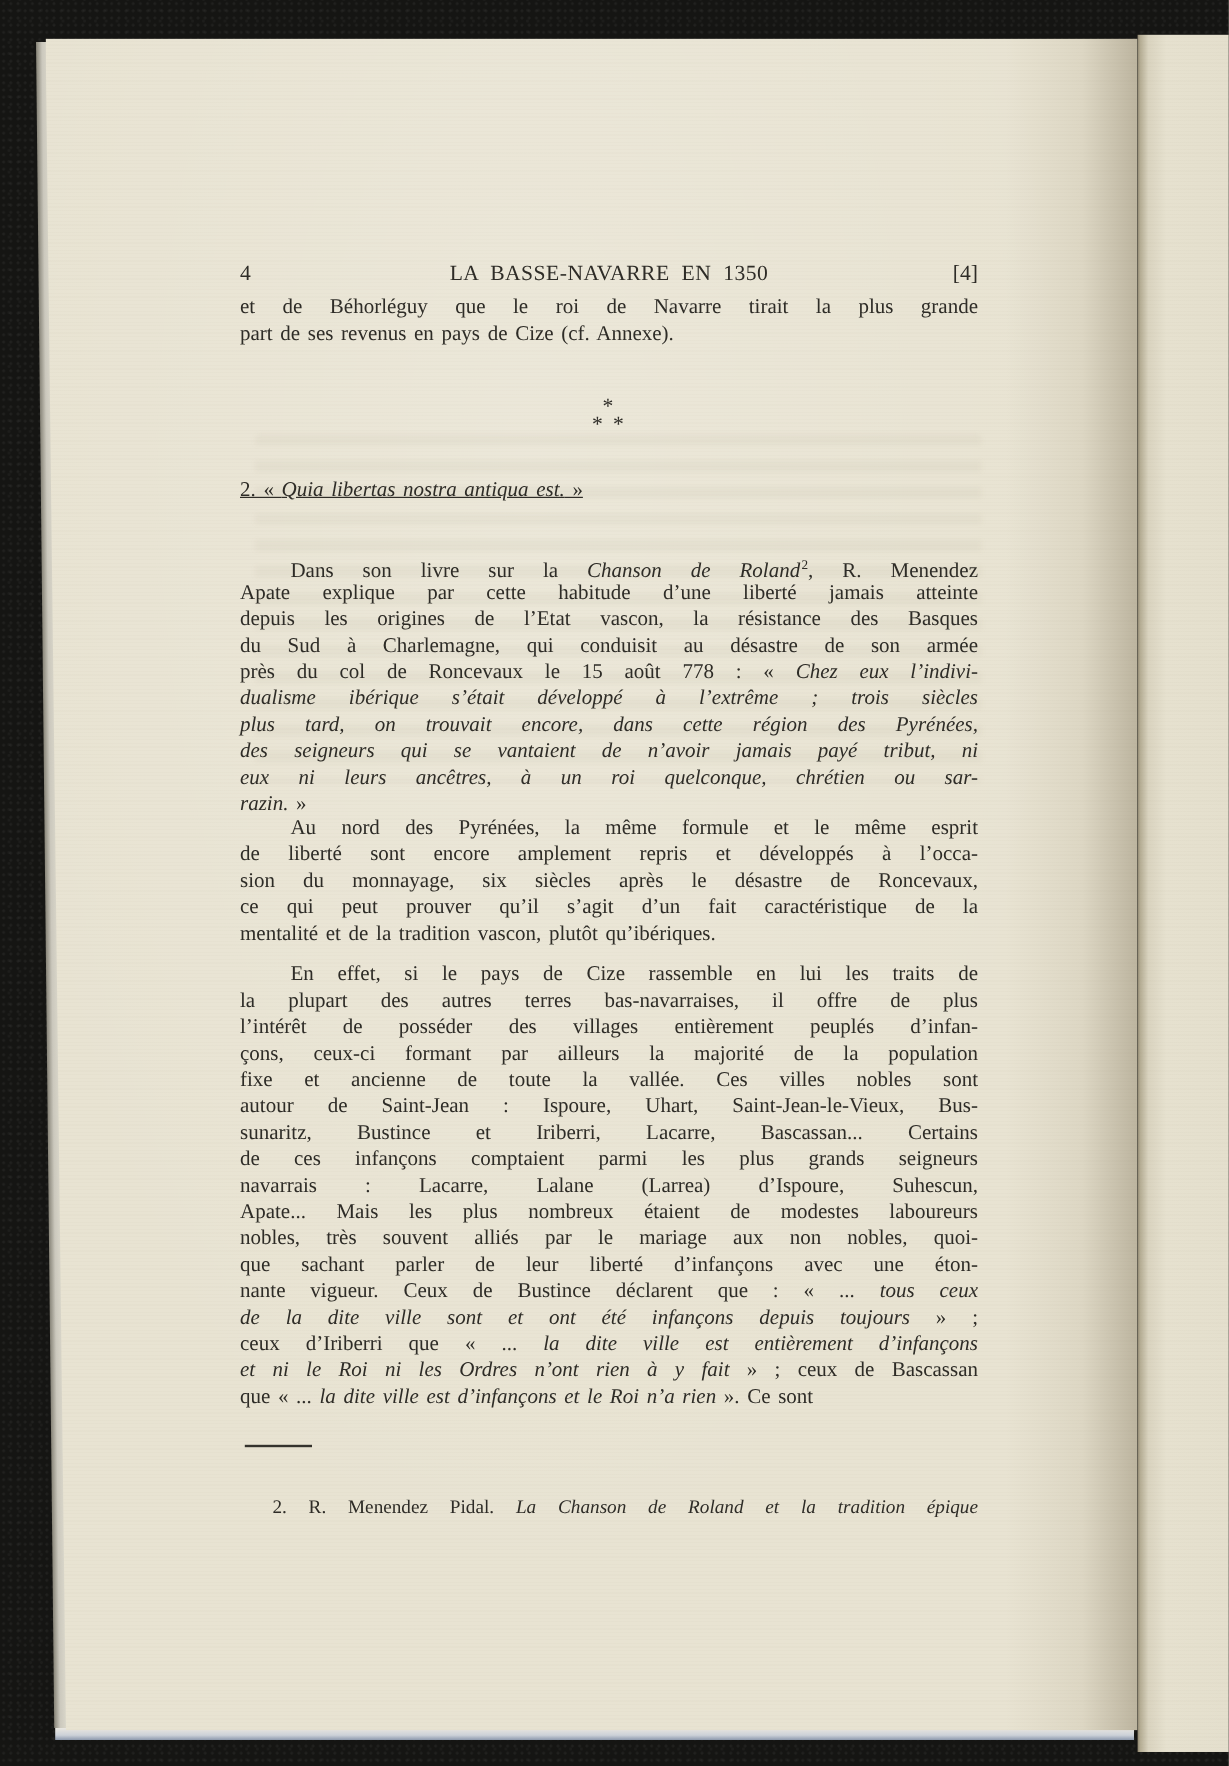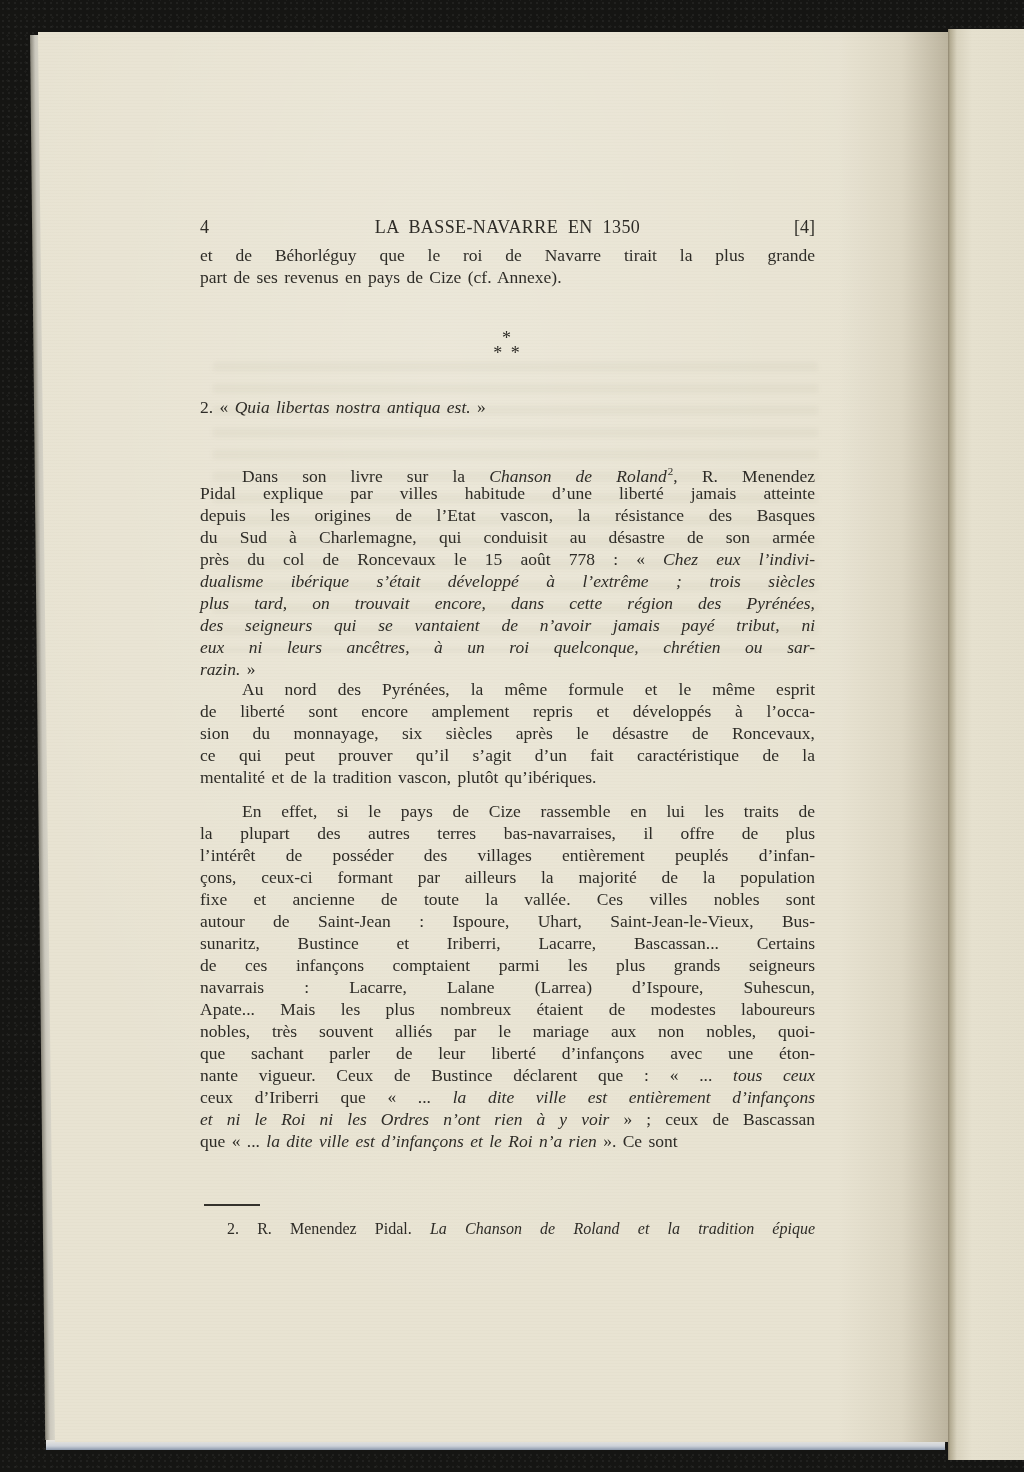--- a/index.html
+++ b/index.html
@@ -70,28 +70,28 @@
   .para{position:absolute;left:172px;width:615px;font-size:17.5px;}
   .tline{height:22px;line-height:22px;text-align:justify;text-align-last:justify;word-spacing:2px;}
   .tline.end{text-align-last:left;}
   .tline.ind::before{content:'';display:inline-block;width:42px;height:1px;}
   .it{font-style:italic;}
   sup{font-size:11px;vertical-align:7px;margin-left:1px;}
 
   #p-continuation{top:212px;}
   .separator{position:absolute;left:172px;top:299px;width:615px;text-align:center;font-size:18px;}
   .separator div{line-height:15px;height:15px;letter-spacing:2px;}
-  #p-heading{top:364px;}
+  #p-heading{top:364px;text-decoration:underline;}
   #p-roland{top:428px;}
   #p-nord{top:646px;}
   #p-cize{top:768px;}
 
   .fn-rule{position:absolute;left:176px;top:1172px;width:56px;height:2px;background:#34322c;}
   #p-footnote{top:1185px;font-size:16px;}
-  #p-footnote .tline{height:23px;line-height:23px;}
+  #p-footnote .tline{height:23px;line-height:23px;margin-top:28px;}
   #p-footnote .tline.ind::before{width:27px;}
 </style>
 </head>
 <body>
 
 <div class="scene">
   <div class="edge-left"></div>
   <div class="edge-bottom"></div>
   <div class="facing"></div>
 
@@ -112,21 +112,21 @@
     <div class="separator">
       <div>*</div>
       <div>* *</div>
     </div>
 
     <div class="para" id="p-heading">
         <div class="tline end"><span>2. « </span><span class="it">Quia libertas nostra antiqua est.</span><span> »</span></div>
       </div>
     <div class="para" id="p-roland">
         <div class="tline ind"><span>Dans son livre sur la </span><span class="it">Chanson de Roland</span><sup>2</sup><span>, R. Menendez</span></div>
-        <div class="tline"><span>Pidal explique par villes habitude d’une liberté jamais atteinte</span></div>
+        <div class="tline"><span>Apate explique par cette habitude d’une liberté jamais atteinte</span></div>
         <div class="tline"><span>depuis les origines de l’Etat vascon, la résistance des Basques</span></div>
         <div class="tline"><span>du Sud à Charlemagne, qui conduisit au désastre de son armée</span></div>
         <div class="tline"><span>près du col de Roncevaux le 15 août 778 : « </span><span class="it">Chez eux l’indivi-</span></div>
         <div class="tline"><span class="it">dualisme ibérique s’était développé à l’extrême ; trois siècles</span></div>
         <div class="tline"><span class="it">plus tard, on trouvait encore, dans cette région des Pyrénées,</span></div>
         <div class="tline"><span class="it">des seigneurs qui se vantaient de n’avoir jamais payé tribut, ni</span></div>
         <div class="tline"><span class="it">eux ni leurs ancêtres, à un roi quelconque, chrétien ou sar-</span></div>
         <div class="tline end"><span class="it">razin.</span><span> »</span></div>
       </div>
     <div class="para" id="p-nord">
@@ -143,22 +143,23 @@
         <div class="tline"><span>çons, ceux-ci formant par ailleurs la majorité de la population</span></div>
         <div class="tline"><span>fixe et ancienne de toute la vallée. Ces villes nobles sont</span></div>
         <div class="tline"><span>autour de Saint-Jean : Ispoure, Uhart, Saint-Jean-le-Vieux, Bus-</span></div>
         <div class="tline"><span>sunaritz, Bustince et Iriberri, Lacarre, Bascassan... Certains</span></div>
         <div class="tline"><span>de ces infançons comptaient parmi les plus grands seigneurs</span></div>
         <div class="tline"><span>navarrais : Lacarre, Lalane (Larrea) d’Ispoure, Suhescun,</span></div>
         <div class="tline"><span>Apate... Mais les plus nombreux étaient de modestes laboureurs</span></div>
         <div class="tline"><span>nobles, très souvent alliés par le mariage aux non nobles, quoi-</span></div>
         <div class="tline"><span>que sachant parler de leur liberté d’infançons avec une éton-</span></div>
         <div class="tline"><span>nante vigueur. Ceux de Bustince déclarent que : « ... </span><span class="it">tous ceux</span></div>
+        <div class="tline"><span class="it">de la dite ville sont et ont été infançons depuis toujours</span><span> » ;</span></div>
         <div class="tline"><span>ceux d’Iriberri que « ... </span><span class="it">la dite ville est entièrement d’infançons</span></div>
-        <div class="tline"><span class="it">et ni le Roi ni les Ordres n’ont rien à y voir</span><span> » ; ceux de Bascassan</span></div>
+        <div class="tline"><span class="it">et ni le Roi ni les Ordres n’ont rien à y fait</span><span> » ; ceux de Bascassan</span></div>
         <div class="tline end"><span>que « ... </span><span class="it">la dite ville est d’infançons et le Roi n’a rien</span><span> ». Ce sont</span></div>
       </div>
 
     <div class="fn-rule"></div>
     <div class="para" id="p-footnote">
         <div class="tline ind"><span>2. R. Menendez Pidal. </span><span class="it">La Chanson de Roland et la tradition épique</span></div>
       </div>
   </div>
 </div>
 

